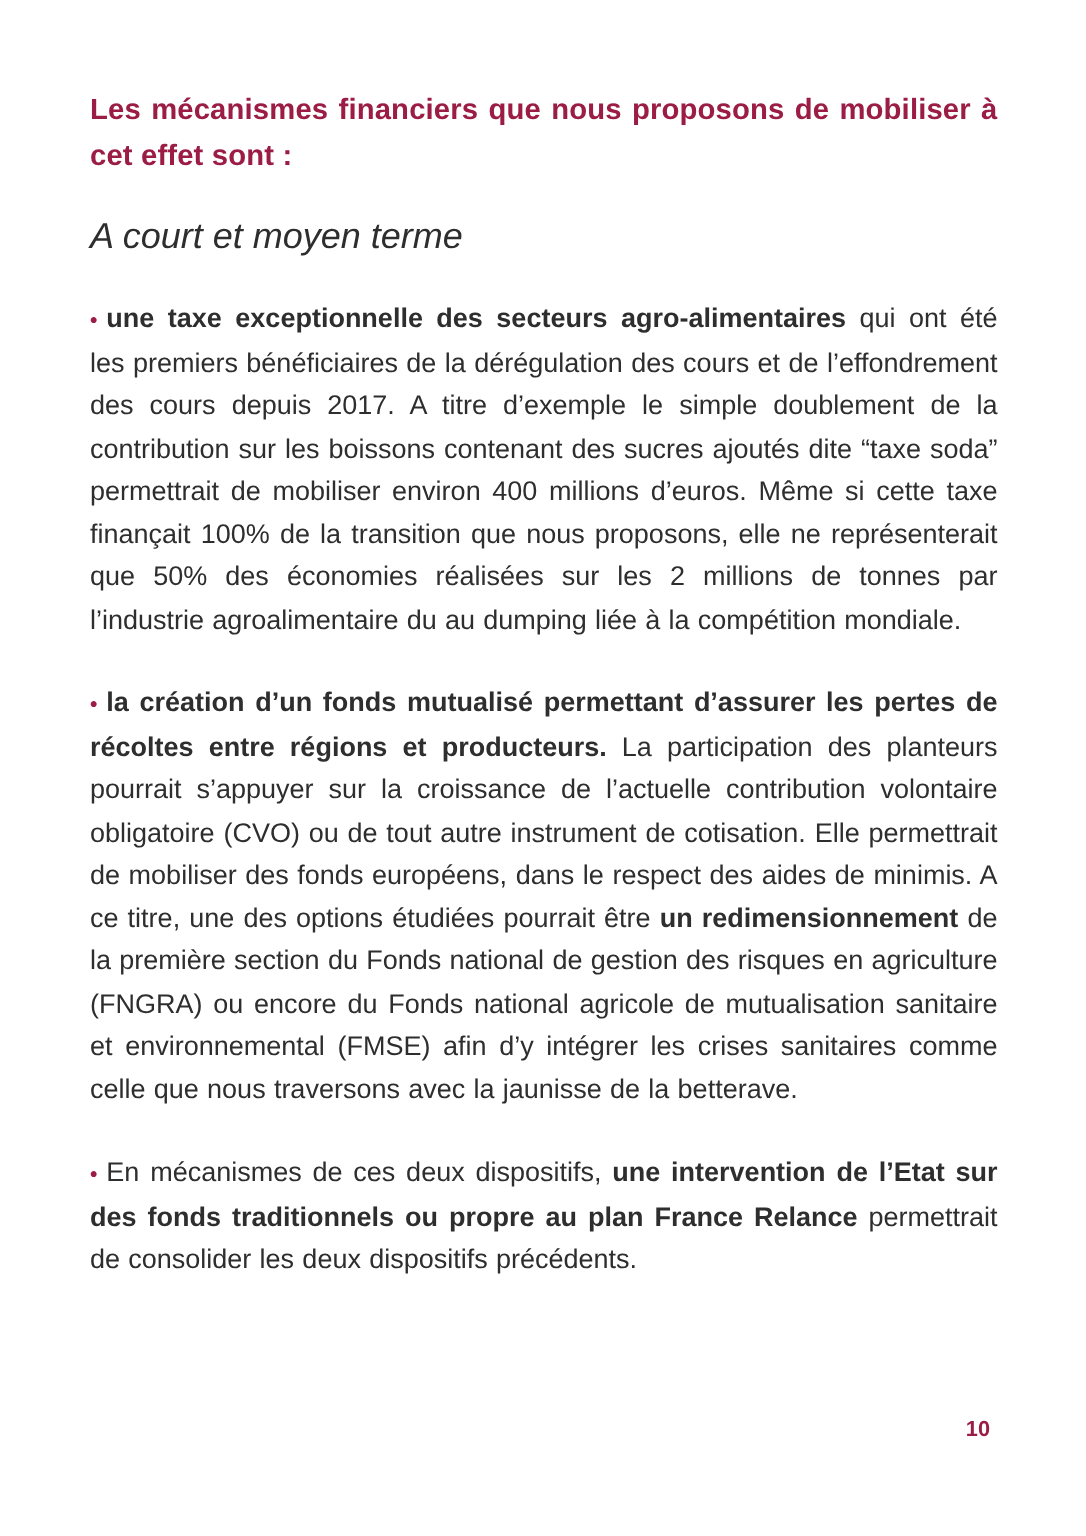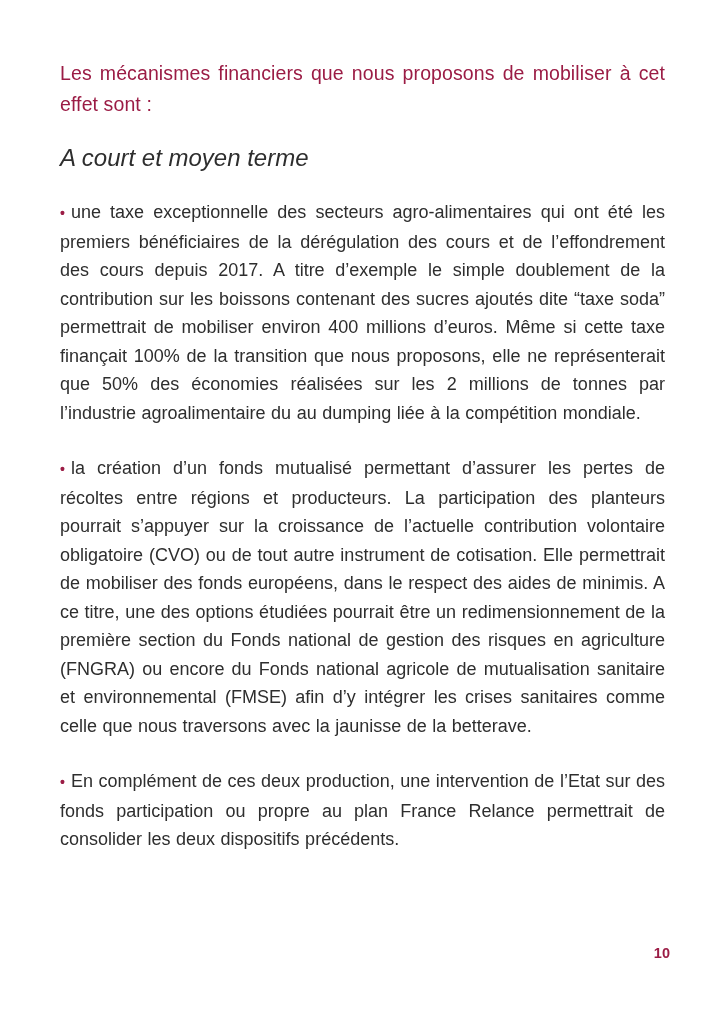--- a/index.html
+++ b/index.html
@@ -19,21 +19,21 @@
   }
   .page {
     position: absolute;
     inset: 0;
     padding: 58px 59px 0 60px;
   }
   .heading {
     margin: 0;
     font-size: 19.5px;
     line-height: 31px;
-    font-weight: normal;
+    font-weight: bold;
     color: var(--color-accent);
     text-align: justify;
     letter-spacing: 0.1px;
   }
   .subheading {
     margin: 25px 0 0 0;
     font-size: 24px;
     line-height: 26px;
     font-style: italic;
     color: var(--color-body_text);
@@ -45,25 +45,25 @@
     color: var(--color-body_text);
     text-align: justify;
     word-spacing: 0.5px;
   }
   .bullet {
     color: var(--color-accent);
     font-size: 14px;
     margin-right: 6px;
     font-weight: bold;
   }
-  .b { font-weight: normal; }
+  .b { font-weight: bold; }
   .page-number {
     position: absolute;
     top: 945px;
-    right: 54px;
+    right: 64px;
     font-size: 14.5px;
     font-weight: bold;
     color: var(--color-accent);
   }
 </style>
 </head>
 <body>
 
 <div class="page">
 
@@ -73,19 +73,19 @@
 
   <p class="para">
     <span class="bullet">•</span><span class="b">une taxe exceptionnelle des secteurs agro-alimentaires</span><span> qui ont été les premiers bénéficiaires de la dérégulation des cours et de l’effondrement des cours depuis 2017. A titre d’exemple le simple doublement de la contribution sur les boissons contenant des sucres ajoutés dite “taxe soda” permettrait de mobiliser environ 400 millions d’euros. Même si cette taxe finançait 100% de la transition que nous proposons, elle ne représenterait que 50% des économies réalisées sur les 2 millions de tonnes par l’industrie agroalimentaire du au dumping liée à la compétition mondiale.</span>
   </p>
 
   <p class="para">
     <span class="bullet">•</span><span class="b">la création d’un fonds mutualisé permettant d’assurer les pertes de récoltes entre régions et producteurs.</span><span> La participation des planteurs pourrait s’appuyer sur la croissance de l’actuelle contribution volontaire obligatoire (CVO) ou de tout autre instrument de cotisation. Elle permettrait de mobiliser des fonds européens, dans le respect des aides de minimis. A ce titre, une des options étudiées pourrait être </span><span class="b">un redimensionnement</span><span> de la première section du Fonds national de gestion des risques en agriculture (FNGRA) ou encore du Fonds national agricole de mutualisation sanitaire et environnemental (FMSE) afin d’y intégrer les crises sanitaires comme celle que nous traversons avec la jaunisse de la betterave.</span>
   </p>
 
   <p class="para">
-    <span class="bullet">•</span><span>En complément de ces deux production, </span><span class="b">une intervention de l’Etat sur des fonds participation ou propre au plan France Relance</span><span> permettrait de consolider les deux dispositifs précédents.</span>
+    <span class="bullet">•</span><span>En mécanismes de ces deux dispositifs, </span><span class="b">une intervention de l’Etat sur des fonds traditionnels ou propre au plan France Relance</span><span> permettrait de consolider les deux dispositifs précédents.</span>
   </p>
 
 
 </div>
 
 <div class="page-number">10</div>
 
 </body></html>

